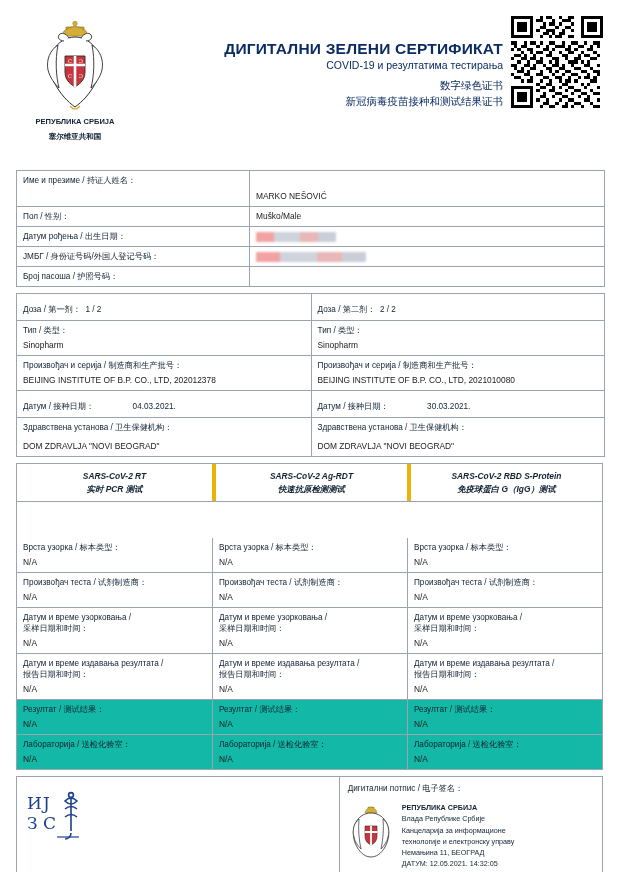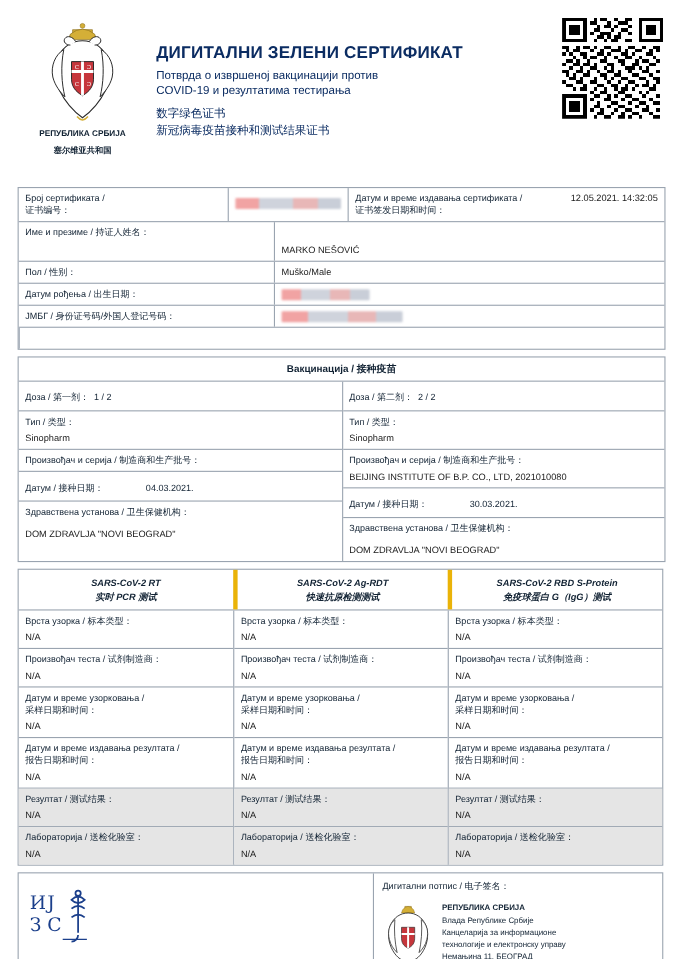--- a/index.html
+++ b/index.html
@@ -3,21 +3,21 @@
 <meta charset="utf-8">
 <style>
   html,body{margin:0;padding:0;background:#ffffff;}
   body{width:619px;height:872px;font-family:"Liberation Sans",sans-serif;color:#1a1a1a;}
   .page{position:relative;width:619px;height:872px;box-sizing:border-box;padding:14px 16px;}
   
   .header{display:flex;align-items:flex-start;gap:8px;height:150px;}
   .coat{width:118px;display:flex;flex-direction:column;align-items:center;padding-top:6px;}
   .coat-emblem{width:78px;height:92px;position:relative;}
   .coat-label{font-size:7.5px;font-weight:bold;color:#123;text-align:center;line-height:1.5;margin-top:4px;}
-  .title-block{flex:1;text-align:left;padding-top:26px;}
+  .title-block{flex:1;text-align:right;padding-top:26px;}
   .t1{font-size:15.5px;font-weight:bold;color:#0b2c62;letter-spacing:.2px;}
   .t2{font-size:10.5px;color:#0b2c62;margin-top:5px;}
   .t3{font-size:10.5px;color:#0b2c62;margin-top:1px;}
   .t4{font-size:10.5px;color:#0b2c62;margin-top:8px;}
   .t5{font-size:10.5px;color:#0b2c62;margin-top:2px;}
   .qr{width:92px;height:92px;margin-top:2px;}
   
   .tbl{border:1px solid #9aa4b0;border-collapse:collapse;width:100%;}
   .lbl{font-size:8.2px;color:#123;line-height:1.35;}
   .val{font-size:8.4px;color:#1a1a1a;margin-top:4px;min-height:11px;}
@@ -38,26 +38,26 @@
   .vcol{width:50%;box-sizing:border-box;}
   .vcol + .vcol{border-left:1px solid #9aa4b0;}
   .vrow{border-bottom:1px solid #9aa4b0;padding:4px 6px;}
   .vrow:last-child{border-bottom:none;}
   .vrow .inline{font-size:8.2px;color:#123;}
   
   .tests{margin-top:6px;border:1px solid #9aa4b0;}
   .thead{display:flex;border-bottom:1px solid #9aa4b0;font-style:italic;}
   .th{width:33.3333%;box-sizing:border-box;text-align:center;padding:6px 4px;font-size:8.4px;font-weight:bold;color:#123;line-height:1.45;}
   .th + .th{border-left:4px solid #eab308;}
-  .tbody{display:flex;}
+  .tbody{display:flex;margin-top:36px;}
   .tcol{width:33.3333%;box-sizing:border-box;}
   .tcol + .tcol{border-left:1px solid #9aa4b0;}
   .tfield{padding:4px 6px;border-bottom:1px solid #9aa4b0;}
   .tfield:last-child{border-bottom:none;}
-  .tfield.shade{background:#e5e5e5;}
+  .tfield.shade{background:#14b8a6;}
   
   .footer{margin-top:6px;border:1px solid #9aa4b0;display:flex;height:96px;}
   .fleft{width:55%;box-sizing:border-box;display:flex;gap:8px;padding:6px 8px;}
   .fright{width:45%;box-sizing:border-box;border-left:1px solid #9aa4b0;padding:6px 8px;}
   .izjz{width:62px;height:62px;flex:none;margin-top:6px;}
   .fl-text{font-size:8.2px;line-height:1.5;color:#123;}
   .fl-text .b{font-weight:bold;}
   .sig-title{font-size:8.2px;font-weight:normal;color:#123;}
   .sigbox{display:flex;gap:8px;margin-top:8px;align-items:flex-start;}
   .sig-emblem{width:46px;height:56px;flex:none;}
@@ -101,21 +101,20 @@
             <path d="M34 86 q5 6 10 0" fill="none" stroke="#d4af37" stroke-width="1.4"></path>
           </g>
         </svg>
       </div>
       <div class="coat-label">РЕПУБЛИКА СРБИЈА</div>
       <div class="coat-label">塞尔维亚共和国</div>
     </div>
 
     <div class="title-block">
       <div class="t1">ДИГИТАЛНИ ЗЕЛЕНИ СЕРТИФИКАТ</div>
-      <div class="t2">Потврда о извршеној вакцинацији против</div>
       <div class="t3">COVID-19 и резултатима тестирања</div>
       <div class="t4">数字绿色证书</div>
       <div class="t5">新冠病毒疫苗接种和测试结果证书</div>
     </div>
 
     <div class="qr">
       <svg viewBox="0 0 29 29" width="92" height="92" shape-rendering="crispEdges">
         <rect width="29" height="29" fill="#ffffff"></rect>
         <g fill="#000000">
           <rect x="0" y="0" width="7" height="7"></rect>
@@ -301,36 +300,20 @@
             <rect x="19" y="28" width="1" height="1"></rect>
             <rect x="22" y="28" width="1" height="1"></rect>
             <rect x="26" y="28" width="2" height="1"></rect>
         </g>
       </svg>
     </div>
   </div>
 
   <div class="tbl idblock">
 
-    <div class="idrow">
-      <div class="idlabel">
-        <div class="lbl">Број сертификата /</div>
-        <div class="lbl">证书编号：</div>
-      </div>
-      <div class="idvalue">
-        <div class="val">
-          <span class="redacted" style="width:96px;"></span>
-        </div>
-      </div>
-      <div class="right-label">
-        <div class="lbl">Датум и време издавања сертификата /</div>
-        <div class="lbl">证书签发日期和时间：</div>
-      </div>
-      <div class="right-value">12.05.2021. 14:32:05</div>
-    </div>
 
     <div class="idrow">
       <div class="idlabel">
         <div class="lbl">Име и презиме / 持证人姓名：</div>
       </div>
       <div class="idvalue">
         <div class="val" style="margin-top:16px">MARKO NEŠOVIĆ</div>
       </div>
     </div>
 
@@ -359,41 +342,44 @@
         <div class="lbl">ЈМБГ / 身份证号码/外国人登记号码：</div>
       </div>
       <div class="idvalue">
         <div class="val" style="margin-top:0">
           <span class="redacted" style="width:110px;"></span>
         </div>
       </div>
     </div>
 
     <div class="idrow">
+      <div class="idlabel">
+        <div class="lbl">Број пасоша / 护照号码：</div>
+      </div>
       <div class="idvalue">
         <div class="val" style="margin-top:0"></div>
       </div>
     </div>
   </div>
 
   <div class="tbl" style="margin-top:6px;">
-    <div class="vacc-head">Вакцинација / 接种疫苗</div>
     <div class="vcols">
 
       <div class="vcol">
         <div class="vrow">
           <span class="inline">Доза / 第一剂：</span>
           <span class="inline">1 / 2</span>
         </div>
         <div class="vrow">
           <div class="lbl">Тип / 类型：</div>
           <div class="val">Sinopharm</div>
         </div>
         <div class="vrow">
           <div class="lbl">Произвођач и серија / 制造商和生产批号：</div>
+          <div class="val">BEIJING INSTITUTE OF B.P. CO., LTD, 202012378</div>
         </div>
         <div class="vrow">
           <span class="inline">Датум / 接种日期：</span>
           <span class="inline" style="margin-left:34px;">04.03.2021.</span>
         </div>
         <div class="vrow">
           <div class="lbl">Здравствена установа / 卫生保健机构：</div>
           <div class="val" style="margin-top:8px;">DOM ZDRAVLJA "NOVI BEOGRAD"</div>
         </div>
       </div>

